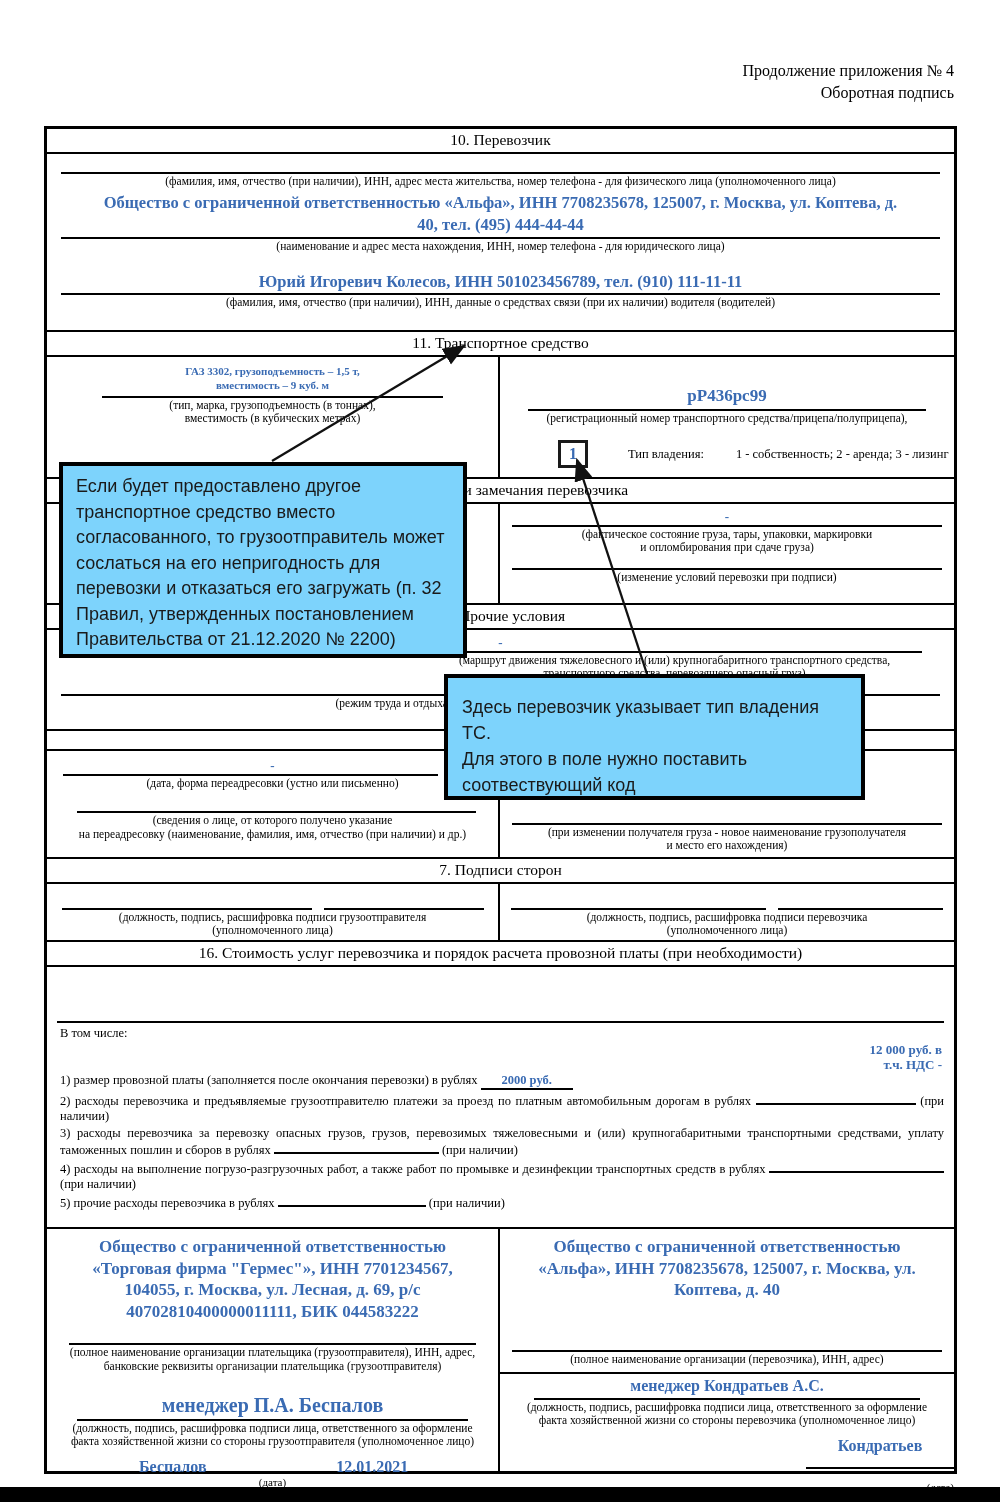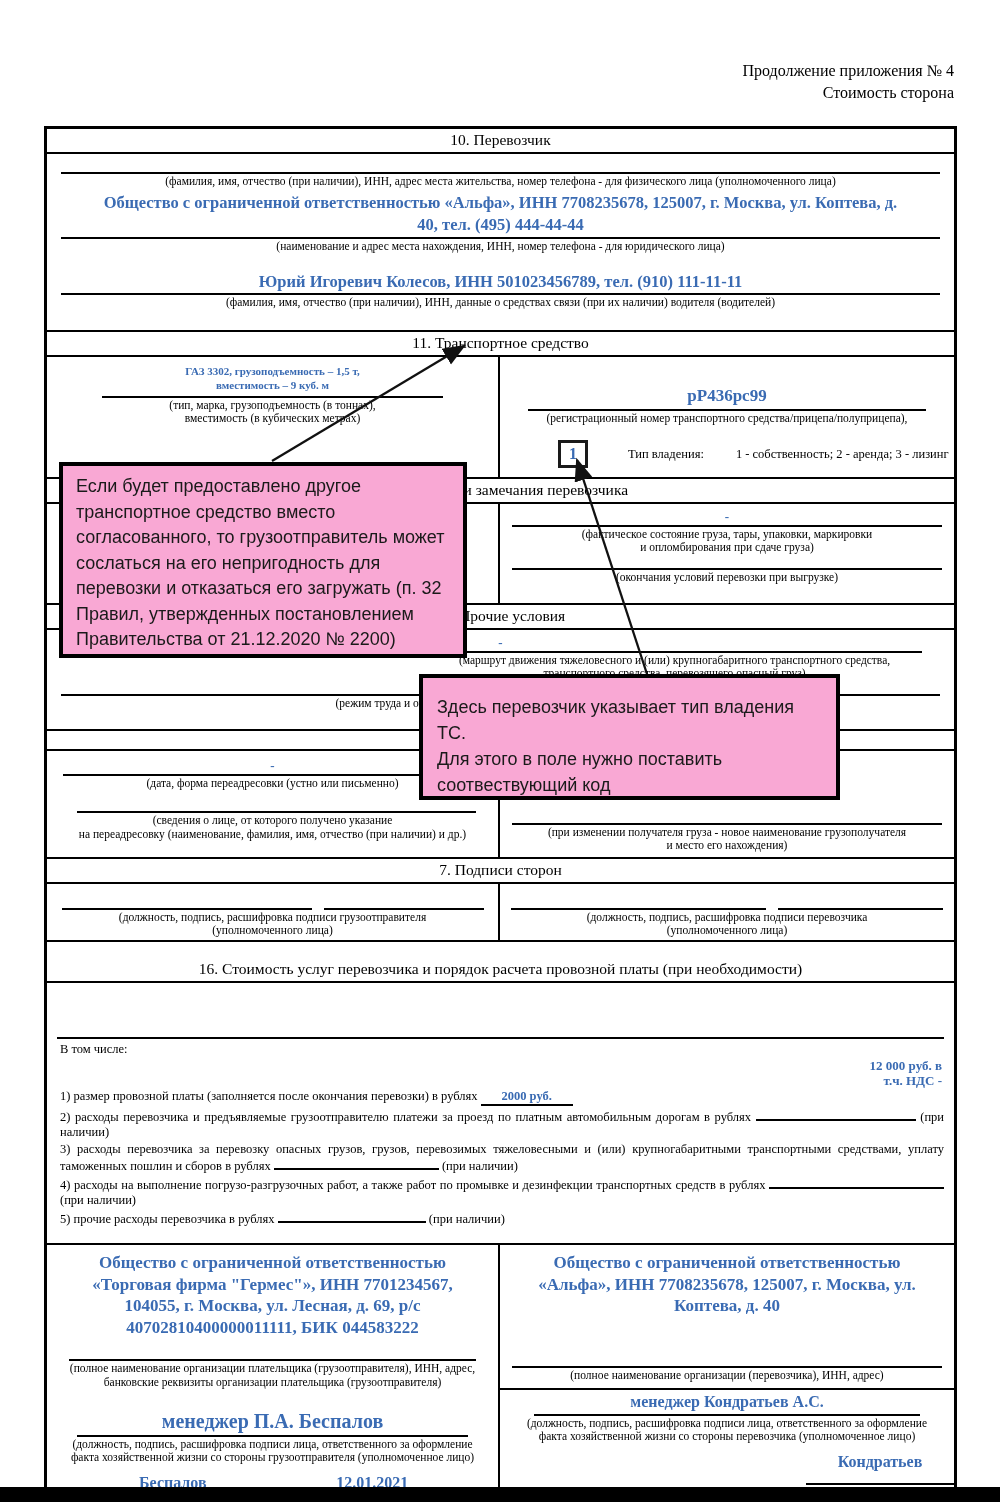--- a/index.html
+++ b/index.html
@@ -25,33 +25,33 @@
            font-size:16px;line-height:22px;}
   .seg-row{display:flex;justify-content:center;gap:12px;margin-top:24px;}
   .seg{border-bottom:2.5px solid #000;height:0;}
   .item{margin:0 10px 2px 13px;text-align:justify;font-size:12.5px;line-height:1.2;}
   .blank{display:inline-block;border-bottom:2px solid #000;height:11px;vertical-align:baseline;}
   .item-val{display:inline-block;width:92px;border-bottom:2.5px solid #000;text-align:center;
             font-size:12.5px;}
   .sig-row{display:flex;align-items:flex-end;justify-content:center;gap:12px;}
   .sig-line{width:148px;border-bottom:2.5px solid #000;text-align:center;font-size:16px;padding-bottom:12px;}
   .date-lbl{font-size:11px;padding-bottom:2px;}
-  .callout{position:absolute;background:#f9a8d4;border:4px solid #000;box-sizing:border-box;
+  .callout{position:absolute;background:#7dd3fc;border:4px solid #000;box-sizing:border-box;
            font-family:"Liberation Sans",sans-serif;color:#1a1a1a;z-index:4;}
   .arrows{position:absolute;left:0;top:0;z-index:5;pointer-events:none;}
   .bottom-bar{position:absolute;left:0;top:1487px;width:1000px;height:15px;background:#000;}
 </style>
 </head>
 <body>
 
 <div class="page">
 
   <div class="page-hdr">
     <div>Продолжение приложения № 4</div>
-    <div>Стоимость сторона</div>
+    <div>Оборотная подпись</div>
   </div>
 
   <div class="form">
 
     <div class="sec-hdr first">10. Перевозчик</div>
     <div class="row" style="height:160px;">
       <div class="ul" style="margin-top:18px;"></div>
       <div class="cap">(фамилия, имя, отчество (при наличии), ИНН, адрес места жительства, номер телефона - для физического лица (уполномоченного лица)</div>
       <div class="val blue pre" style="margin-top:4px;">Общество с ограниченной ответственностью «Альфа», ИНН 7708235678, 125007, г. Москва, ул. Коптева, д.
 40, тел. (495) 444-44-44</div>
@@ -85,21 +85,21 @@
 
     <div class="sec-hdr" style="border-top:none;">12. Оговорки и замечания перевозчика</div>
     <div class="cols" style="height:101px;">
       <div class="col-l"></div>
       <div class="col-r">
         <div class="dash blue" style="margin-top:6px;">-</div>
         <div class="ul" style="margin:2px 12px 0;"></div>
         <div class="cap pre">(фактическое состояние груза, тары, упаковки, маркировки
 и опломбирования при сдаче груза)</div>
         <div class="ul" style="margin:13px 12px 0;"></div>
-        <div class="cap">(окончания условий перевозки при выгрузке)</div>
+        <div class="cap">(изменение условий перевозки при подписи)</div>
       </div>
     </div>
 
     <div class="sec-hdr" style="border-top:none;">13. Прочие условия</div>
     <div class="row" style="height:95px;">
       <div class="dash blue" style="margin-top:6px;">-</div>
       <div class="ul" style="margin:2px 0 0 185px;width:690px;"></div>
       <div class="cap pre" style="margin-left:345px;width:565px;">(маршрут движения тяжеловесного и (или) крупногабаритного транспортного средства,
 транспортного средства, перевозящего опасный груз)</div>
       <div class="ul" style="margin-top:13px;"></div>
@@ -136,21 +136,21 @@
       <div class="col-r">
         <div class="seg-row">
           <span class="seg" style="width:255px;"></span>
           <span class="seg" style="width:165px;"></span>
         </div>
         <div class="cap pre">(должность, подпись, расшифровка подписи перевозчика
 (уполномоченного лица)</div>
       </div>
     </div>
 
-    <div class="sec-hdr" style="border-top:none;margin-top:16px;">16. Стоимость услуг перевозчика и порядок расчета провозной платы (при необходимости)</div>
+    <div class="sec-hdr" style="border-top:none;">16. Стоимость услуг перевозчика и порядок расчета провозной платы (при необходимости)</div>
     <div class="cols" style="height:262px;">
       <div class="col-r">
         <div class="ul" style="margin:54px 10px 0;"></div>
         <div style="font-size:12.5px;margin:3px 0 0 13px;">В том числе:</div>
         <div class="blue pre" style="font-size:13px;line-height:1.15;text-align:right;margin:2px 12px 0 0;">12 000 руб. в
 т.ч. НДС -</div>
         <p class="item"><span>1) размер провозной платы (заполняется после окончания перевозки) в рублях</span> <span class="item-val blue">2000 руб.</span></p>
         <p class="item"><span>2) расходы перевозчика и предъявляемые грузоотправителю платежи за  проезд  по  платным автомобильным дорогам в рублях</span> <span class="blank" style="width:160px;"></span> <span>(при наличии)</span></p>
         <p class="item"><span>3) расходы перевозчика за перевозку опасных грузов, грузов, перевозимых тяжеловесными и (или) крупногабаритными транспортными средствами, уплату таможенных пошлин и  сборов в рублях</span> <span class="blank" style="width:165px;"></span> <span>(при наличии)</span></p>
         <p class="item"><span>4) расходы на выполнение погрузо-разгрузочных работ, а  также  работ  по  промывке  и дезинфекции транспортных средств в рублях</span> <span class="blank" style="width:175px;"></span> <span>(при наличии)</span></p>
@@ -198,21 +198,21 @@
     </div>
   </div>
 
   <div class="callout pre" style="left:59px;top:462px;width:408px;height:196px;padding:8px 13px;font-size:18px;line-height:1.42;">Если будет предоставлено другое
 транспортное средство вместо
 согласованного, то грузоотправитель может
 сослаться на его непригодность для
 перевозки и отказаться его загружать (п. 32
 Правил, утвержденных постановлением
 Правительства  от 21.12.2020 № 2200)</div>
-  <div class="callout pre" style="left:419px;top:674px;width:421px;height:126px;padding:16px 14px;font-size:18px;line-height:1.45;">Здесь перевозчик указывает тип владения ТС.
+  <div class="callout pre" style="left:444px;top:674px;width:421px;height:126px;padding:16px 14px;font-size:18px;line-height:1.45;">Здесь перевозчик указывает тип владения ТС.
 Для этого в поле нужно поставить
 соотвествующий код</div>
 
   <svg class="arrows" width="1000" height="1502" viewBox="0 0 1000 1502">
     <defs>
       <marker id="ah" markerWidth="11" markerHeight="9" refX="9" refY="4" orient="auto">
         <path d="M0,0 L10,4 L0,8 z" fill="#111"></path>
       </marker>
     </defs>
     <line x1="272" y1="461" x2="464" y2="346" stroke="#111" stroke-width="2.3" marker-end="url(#ah)"></line>

